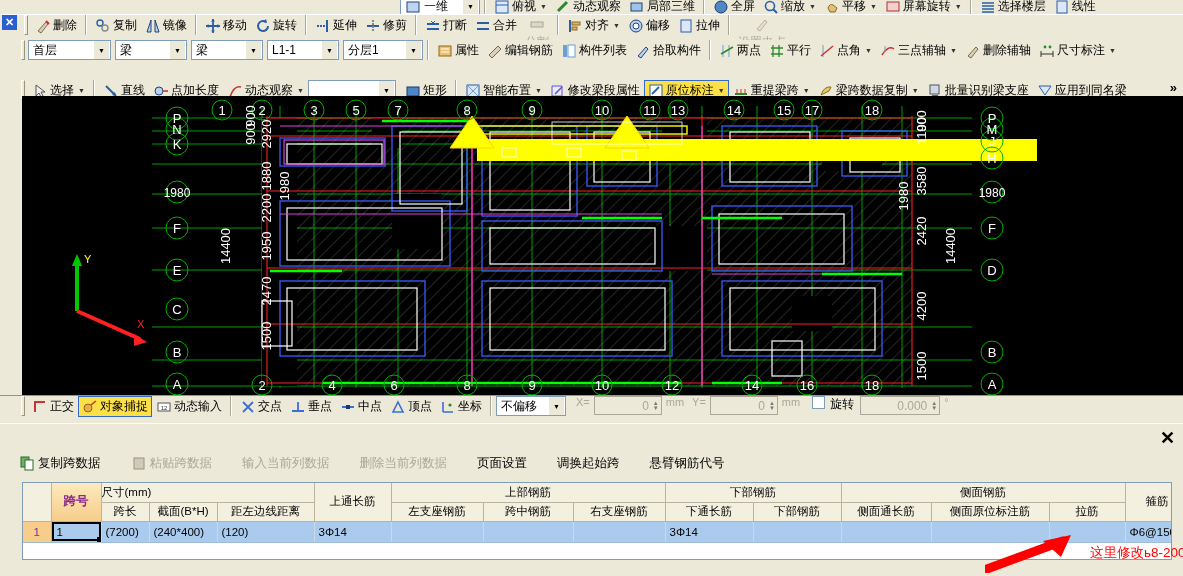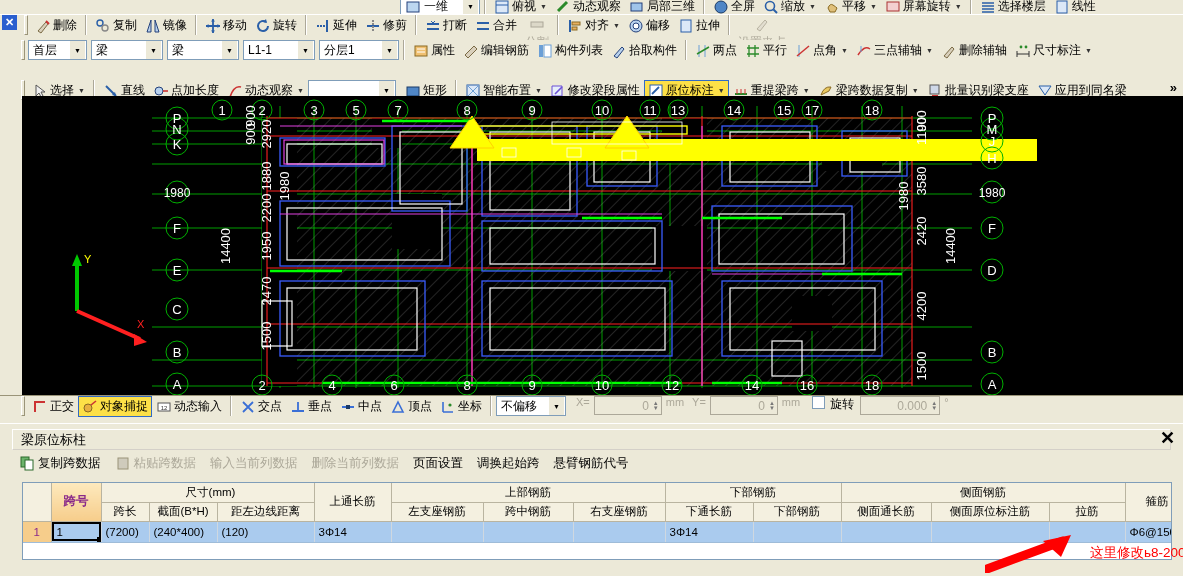--- a/index.html
+++ b/index.html
@@ -100,21 +100,21 @@
     border:1px solid #d4d0c8; border-top-color:#fff; border-left-color:#fff;
     display:flex; align-items:center; font-size:13px; color:#000; padding-left:8px;
     background:#ece9d8;
   }
   #panel-close {
     position:absolute; right:8px; top:5px; font-size:18px; font-weight:bold;
     color:#000; line-height:18px; cursor:default;
   }
   #panel-tools {
     position:absolute; left:12px; top:29px; width:1159px; height:20px;
-    display:flex; align-items:center; font-size:12.5px; gap:0;
+    display:flex; align-items:center; font-size:12.5px; gap:16px;
   }
   .ptool { display:flex; align-items:center; gap:3px; padding:0 7px; color:#000; flex:0 0 auto; }
   .ptool.dis { color:#aca899;font-family:Liberation Serif, serif; }
 
   
   #tablewrap {
     position:absolute; left:22px; top:58px; width:1150px; height:70px;
     border:1px solid #7f9db9; background:#fff; overflow:hidden;
   }
   table { border-collapse:collapse; table-layout:fixed; width:1148px; }
@@ -340,21 +340,21 @@
     <svg class="ico" viewBox="0 0 16 16">
         <path d="M3 13 L11 4 l2 2 L6 15z" fill="#e2ded0" stroke="#b7b2a0"></path>
       </svg>
     <span>设置夹点</span>
   </div>
 </div>
 
 <div id="row2" class="tb-row">
   <div style="width:18px"></div>
   <div class="grip"></div>
-  <div class="combo" style="width:59px">
+  <div class="combo" style="width:83px">
     <span>首层</span>
     <span class="arrow">▼</span>
   </div>
   <div style="width:4px"></div>
   <div class="combo" style="width:72px">
     <span>梁</span>
     <span class="arrow">▼</span>
   </div>
   <div style="width:4px"></div>
   <div class="combo" style="width:72px">
@@ -907,21 +907,20 @@
     <span>0.000</span>
     <span class="spinbtns">
         <span>▲</span>
         <span>▼</span>
       </span>
   </div>
   <span class="lblmm">°</span>
 </div>
 
 <div id="panel">
-  <div id="panel-title">梁原位标柱</div>
   <div id="panel-close">✕</div>
 
   <div id="panel-tools">
     <div class="ptool">
       <svg class="ico" viewBox="0 0 16 16">
           <rect x="2" y="2" width="8" height="10" fill="#6bb36b" stroke="#2a6a2a"></rect>
           <rect x="6" y="5" width="8" height="10" fill="#fff" stroke="#2a6a2a"></rect>
         </svg>
       <span>复制跨数据</span>
     </div>
@@ -964,21 +963,21 @@
           <col style="width:88px">
           <col style="width:90px">
         <col style="width:118px">
           <col style="width:76px">
           <col style="width:64px">
       </colgroup>
       <thead>
         <tr>
           <th rowspan="2" style="background:#f4f0e0"></th>
           <th rowspan="2" class="kuahao">跨号</th>
-          <th colspan="3" style="text-align:center;padding-left:8px">尺寸(mm)</th>
+          <th colspan="3" style="text-align:left;padding-left:0">尺寸(mm)</th>
           <th rowspan="2">上通长筋</th>
           <th colspan="3">上部钢筋</th>
           <th colspan="2">下部钢筋</th>
           <th colspan="3">侧面钢筋</th>
           <th rowspan="2">箍筋</th>
 
         </tr>
         <tr>
           <th>跨长</th>
           <th>截面(B*H)</th>

